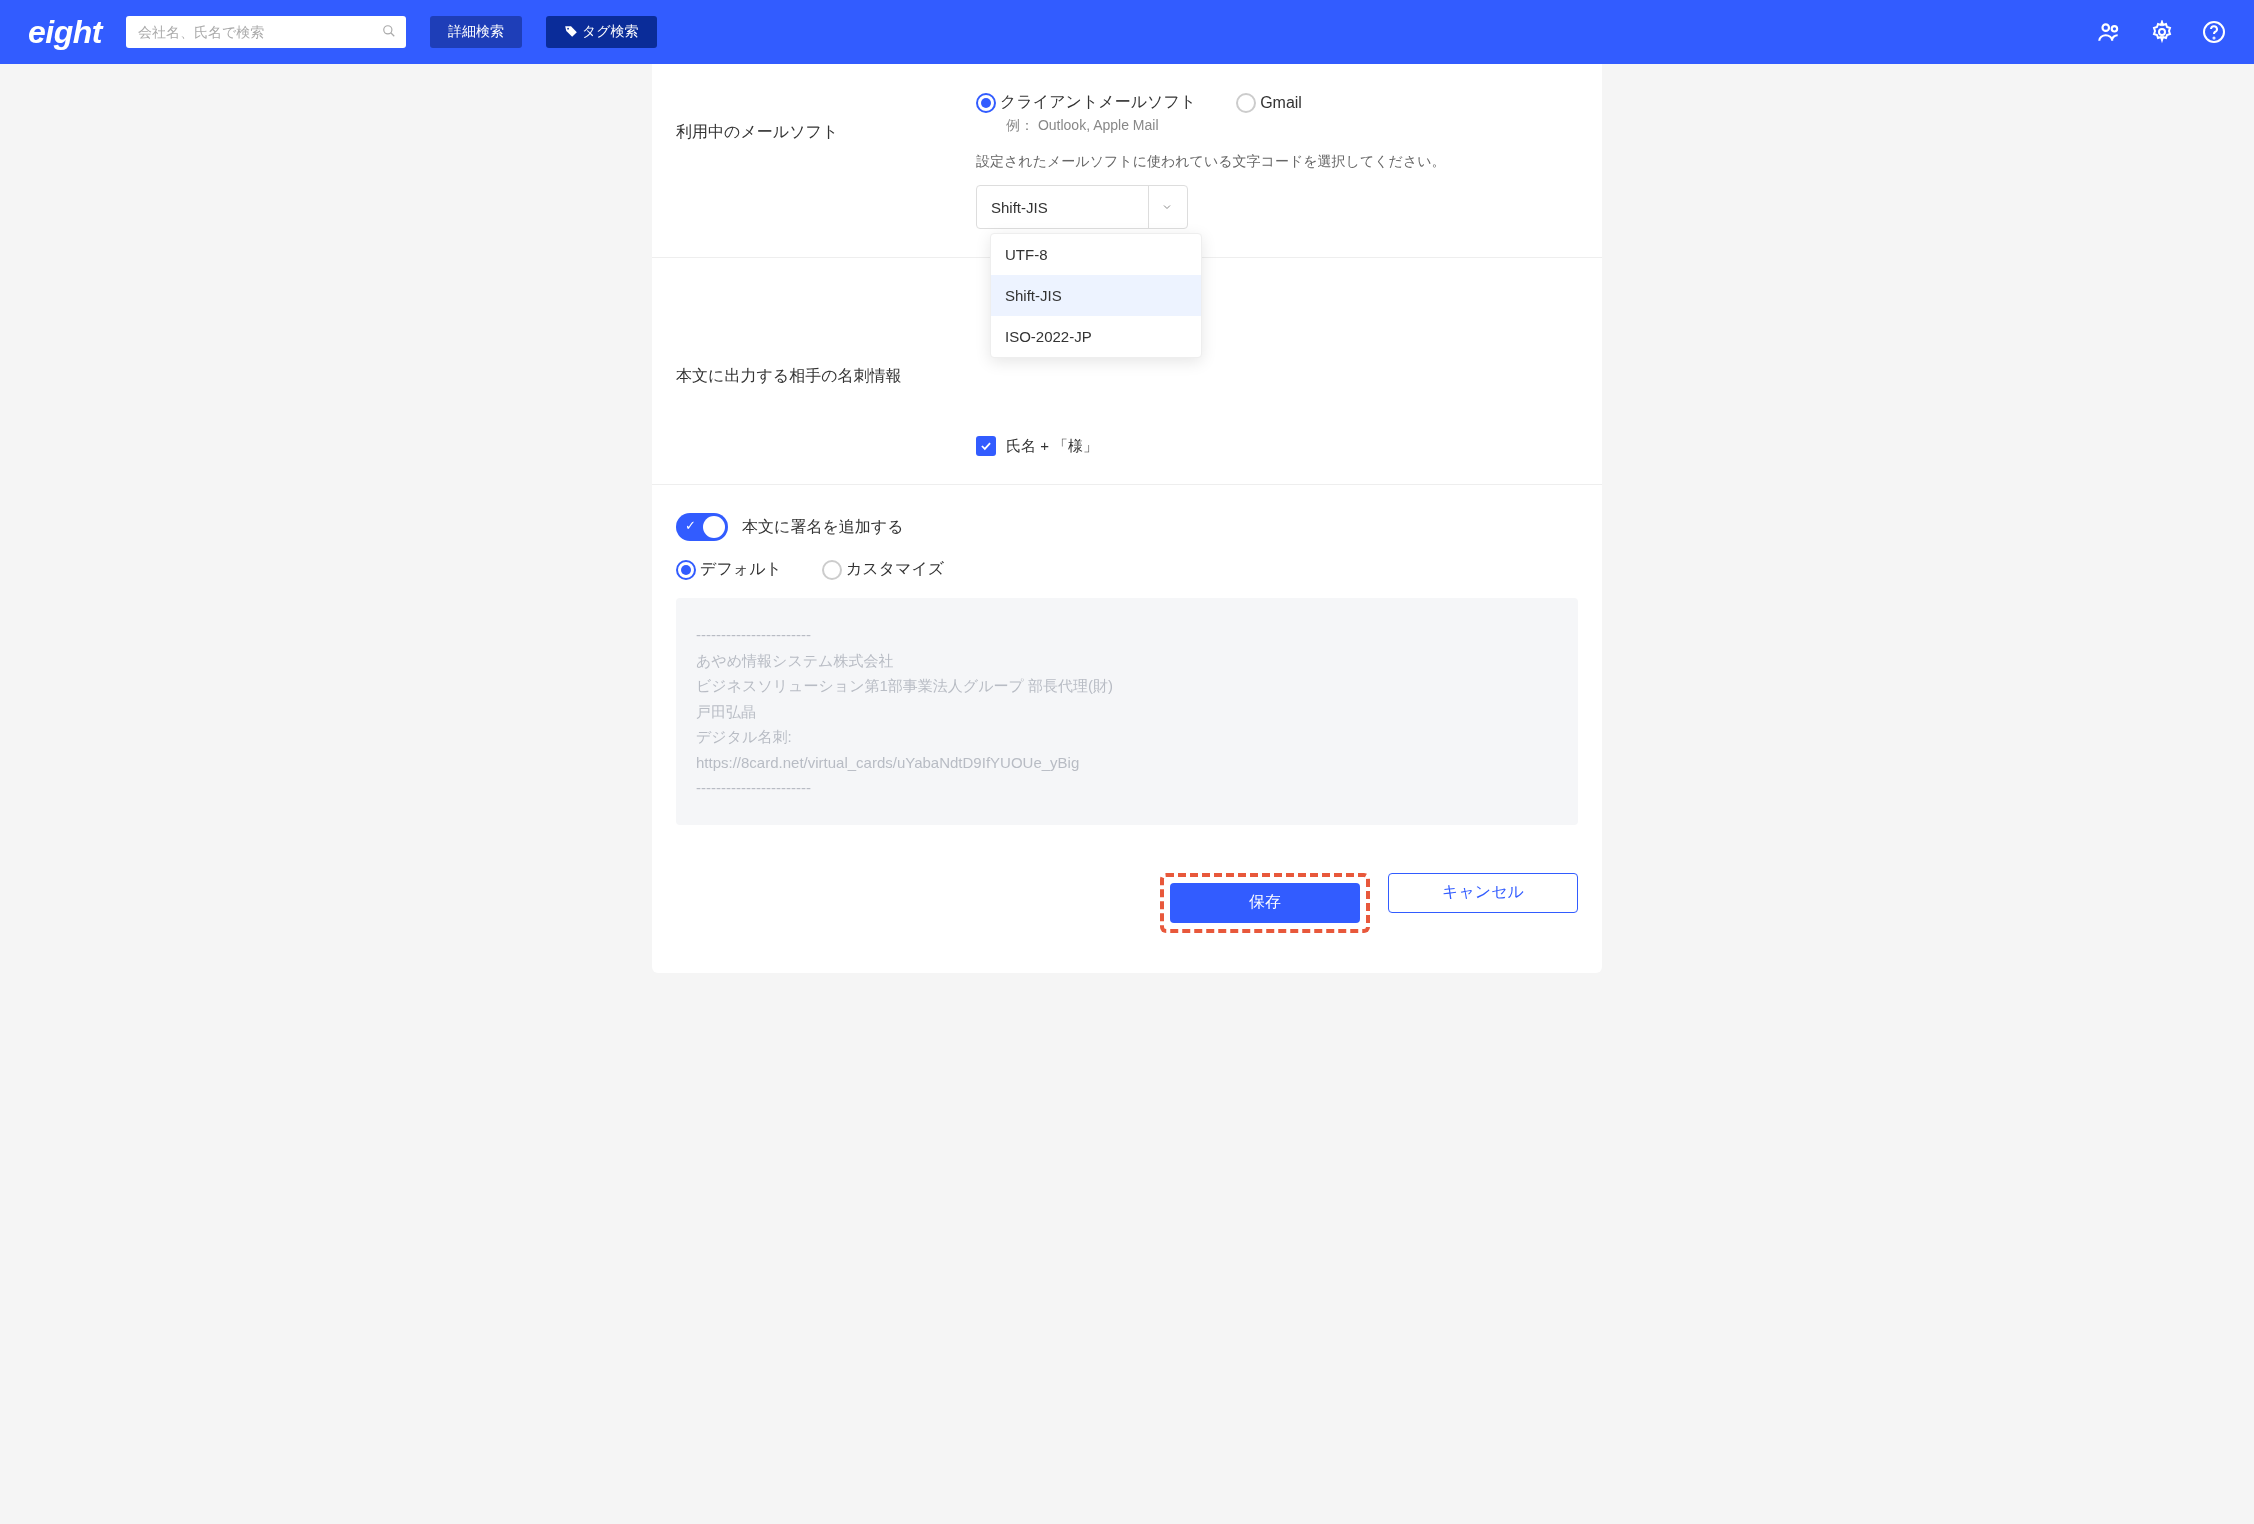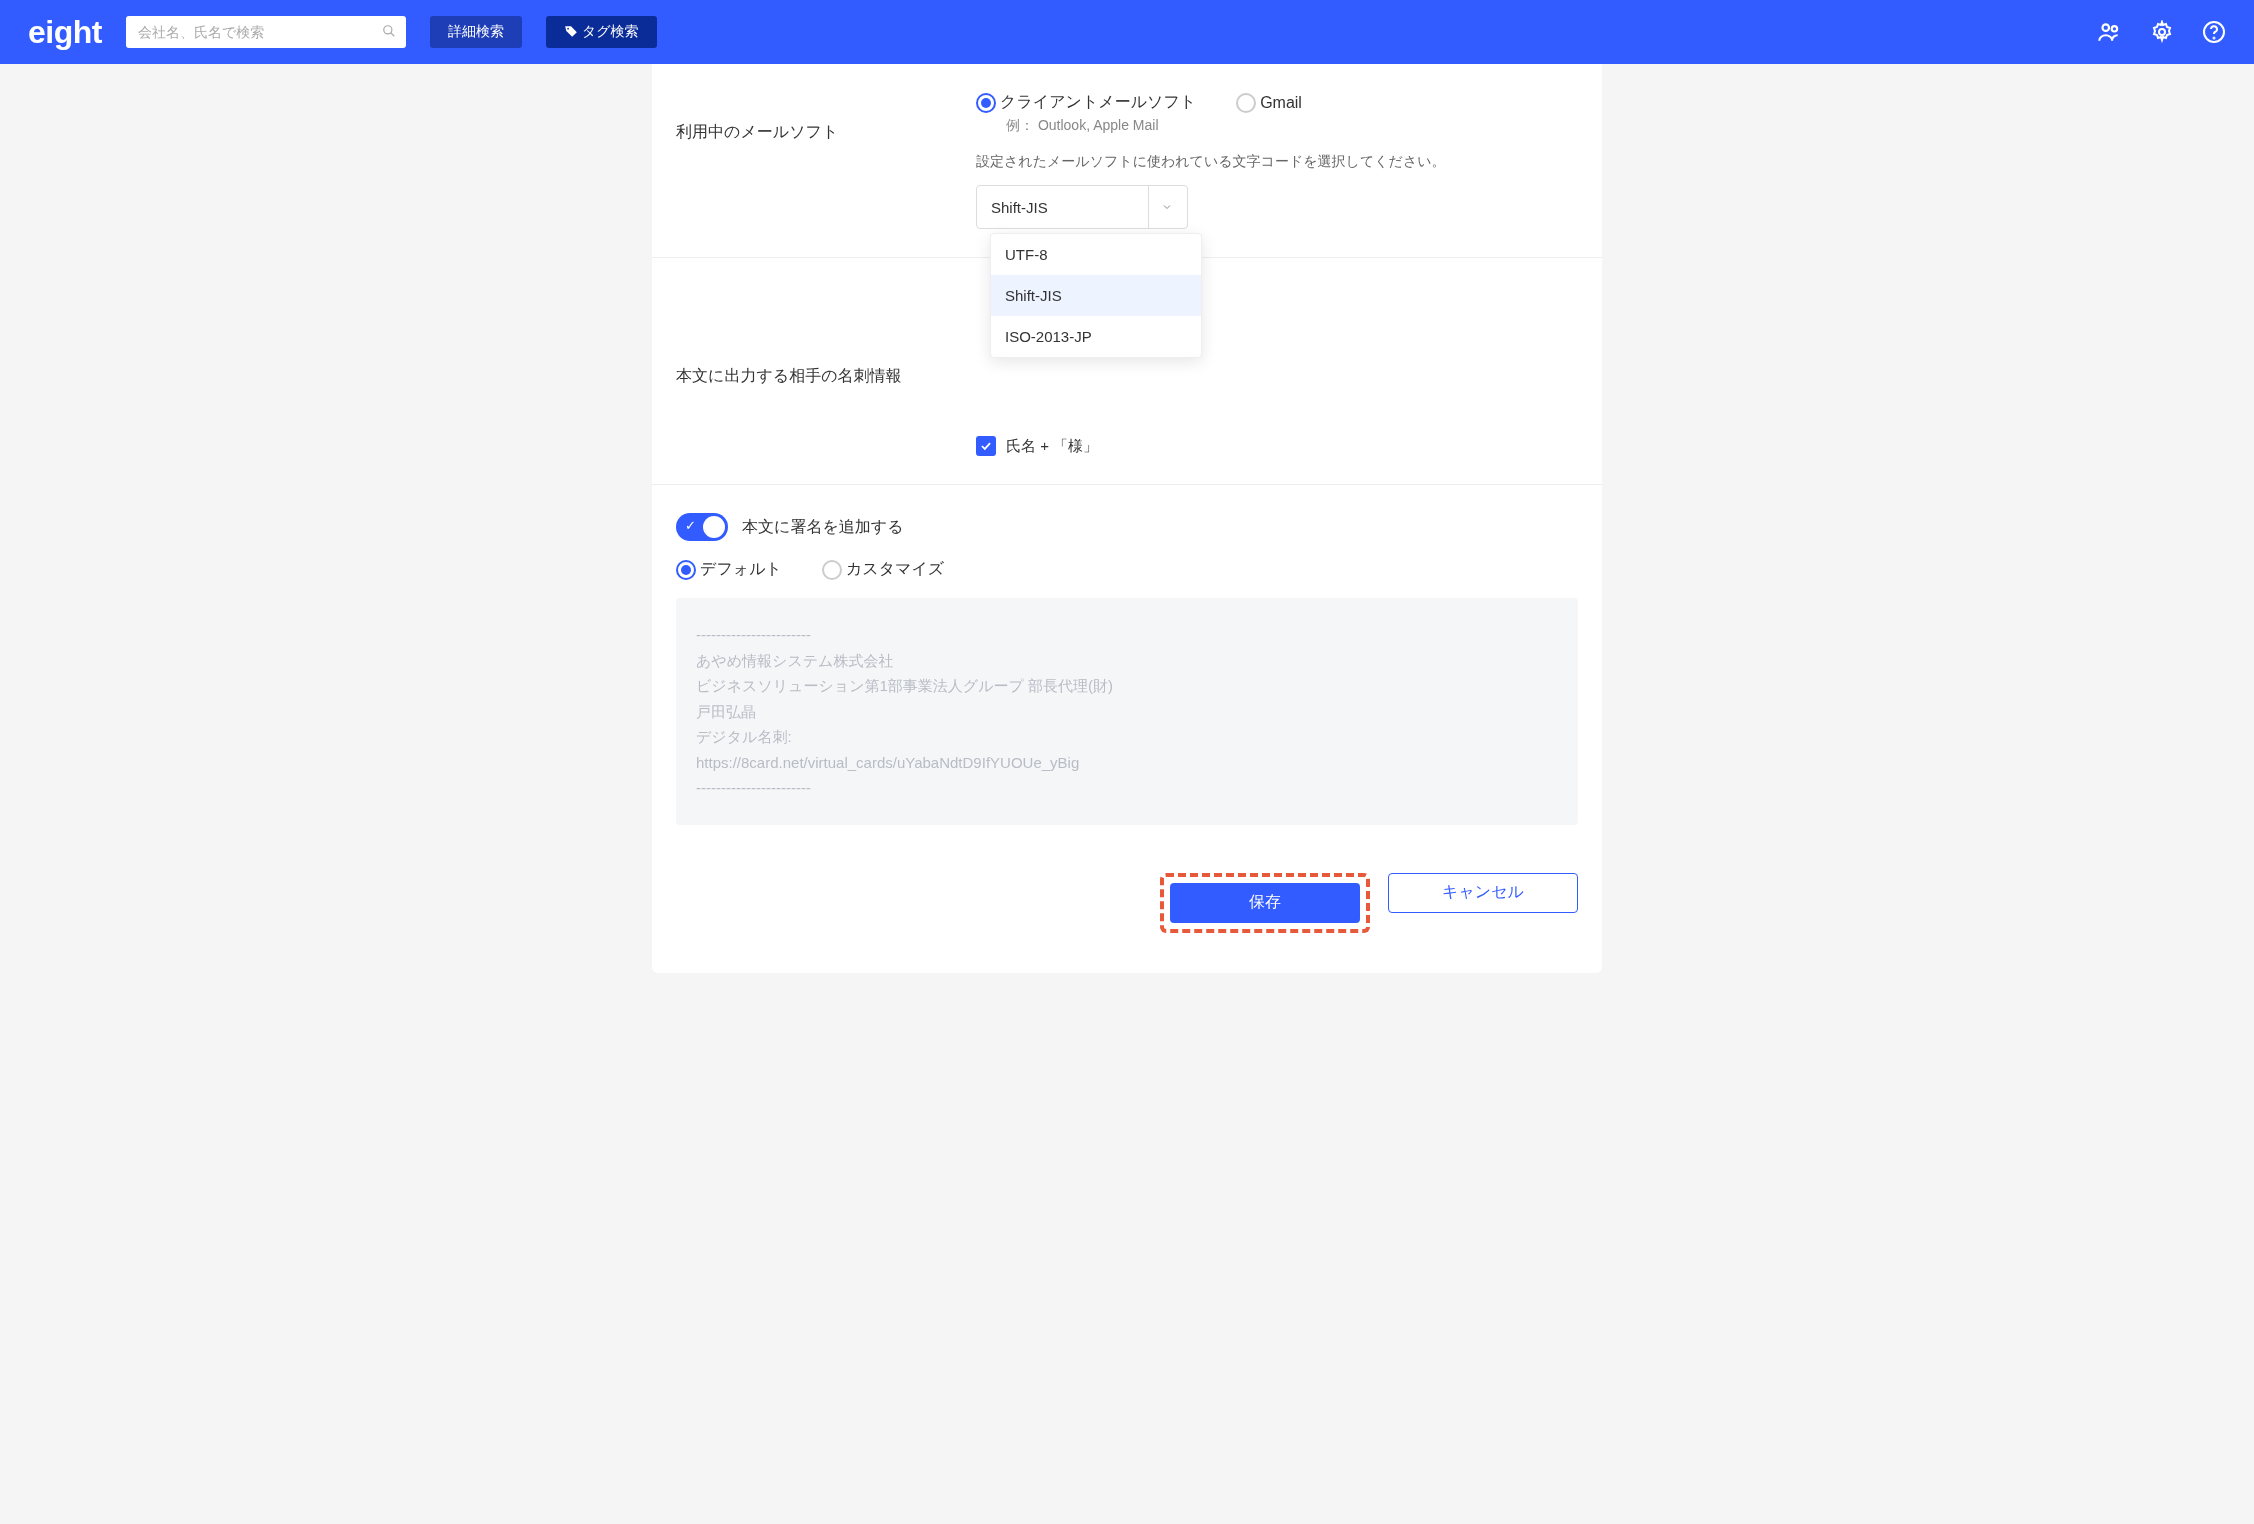--- a/index.html
+++ b/index.html
@@ -16,20 +16,21 @@
       height: 64px;
       display: flex;
       align-items: center;
       padding: 0 28px;
       gap: 24px;
     }
     .logo {
       color: #fff;
       font-size: 32px;
       font-weight: 700;
+      font-style: italic;
       letter-spacing: -0.5px;
     }
     .search-box {
       background: #fff;
       border-radius: 3px;
       width: 280px;
       height: 32px;
       display: flex;
       align-items: center;
       padding: 0 10px 0 12px;
@@ -236,21 +237,21 @@
           <span>Shift-JIS</span>
           <span class="select-chev">
             <svg width="12" height="12" viewBox="0 0 24 24" fill="none" stroke="currentColor" stroke-width="2">
                 <polyline points="6 9 12 15 18 9"></polyline>
               </svg>
           </span>
         </div>
         <div class="dropdown">
           <div class="dd-item">UTF-8</div>
           <div class="dd-item selected">Shift-JIS</div>
-          <div class="dd-item">ISO-2013-JP</div>
+          <div class="dd-item">ISO-2022-JP</div>
         </div>
       </div>
     </div>
   </div>
 
   <div class="row">
     <div class="row-label" style="padding-top:80px">本文に出力する相手の名刺情報</div>
     <div class="row-content">
       <div class="check-line">
         <span class="checkbox">

